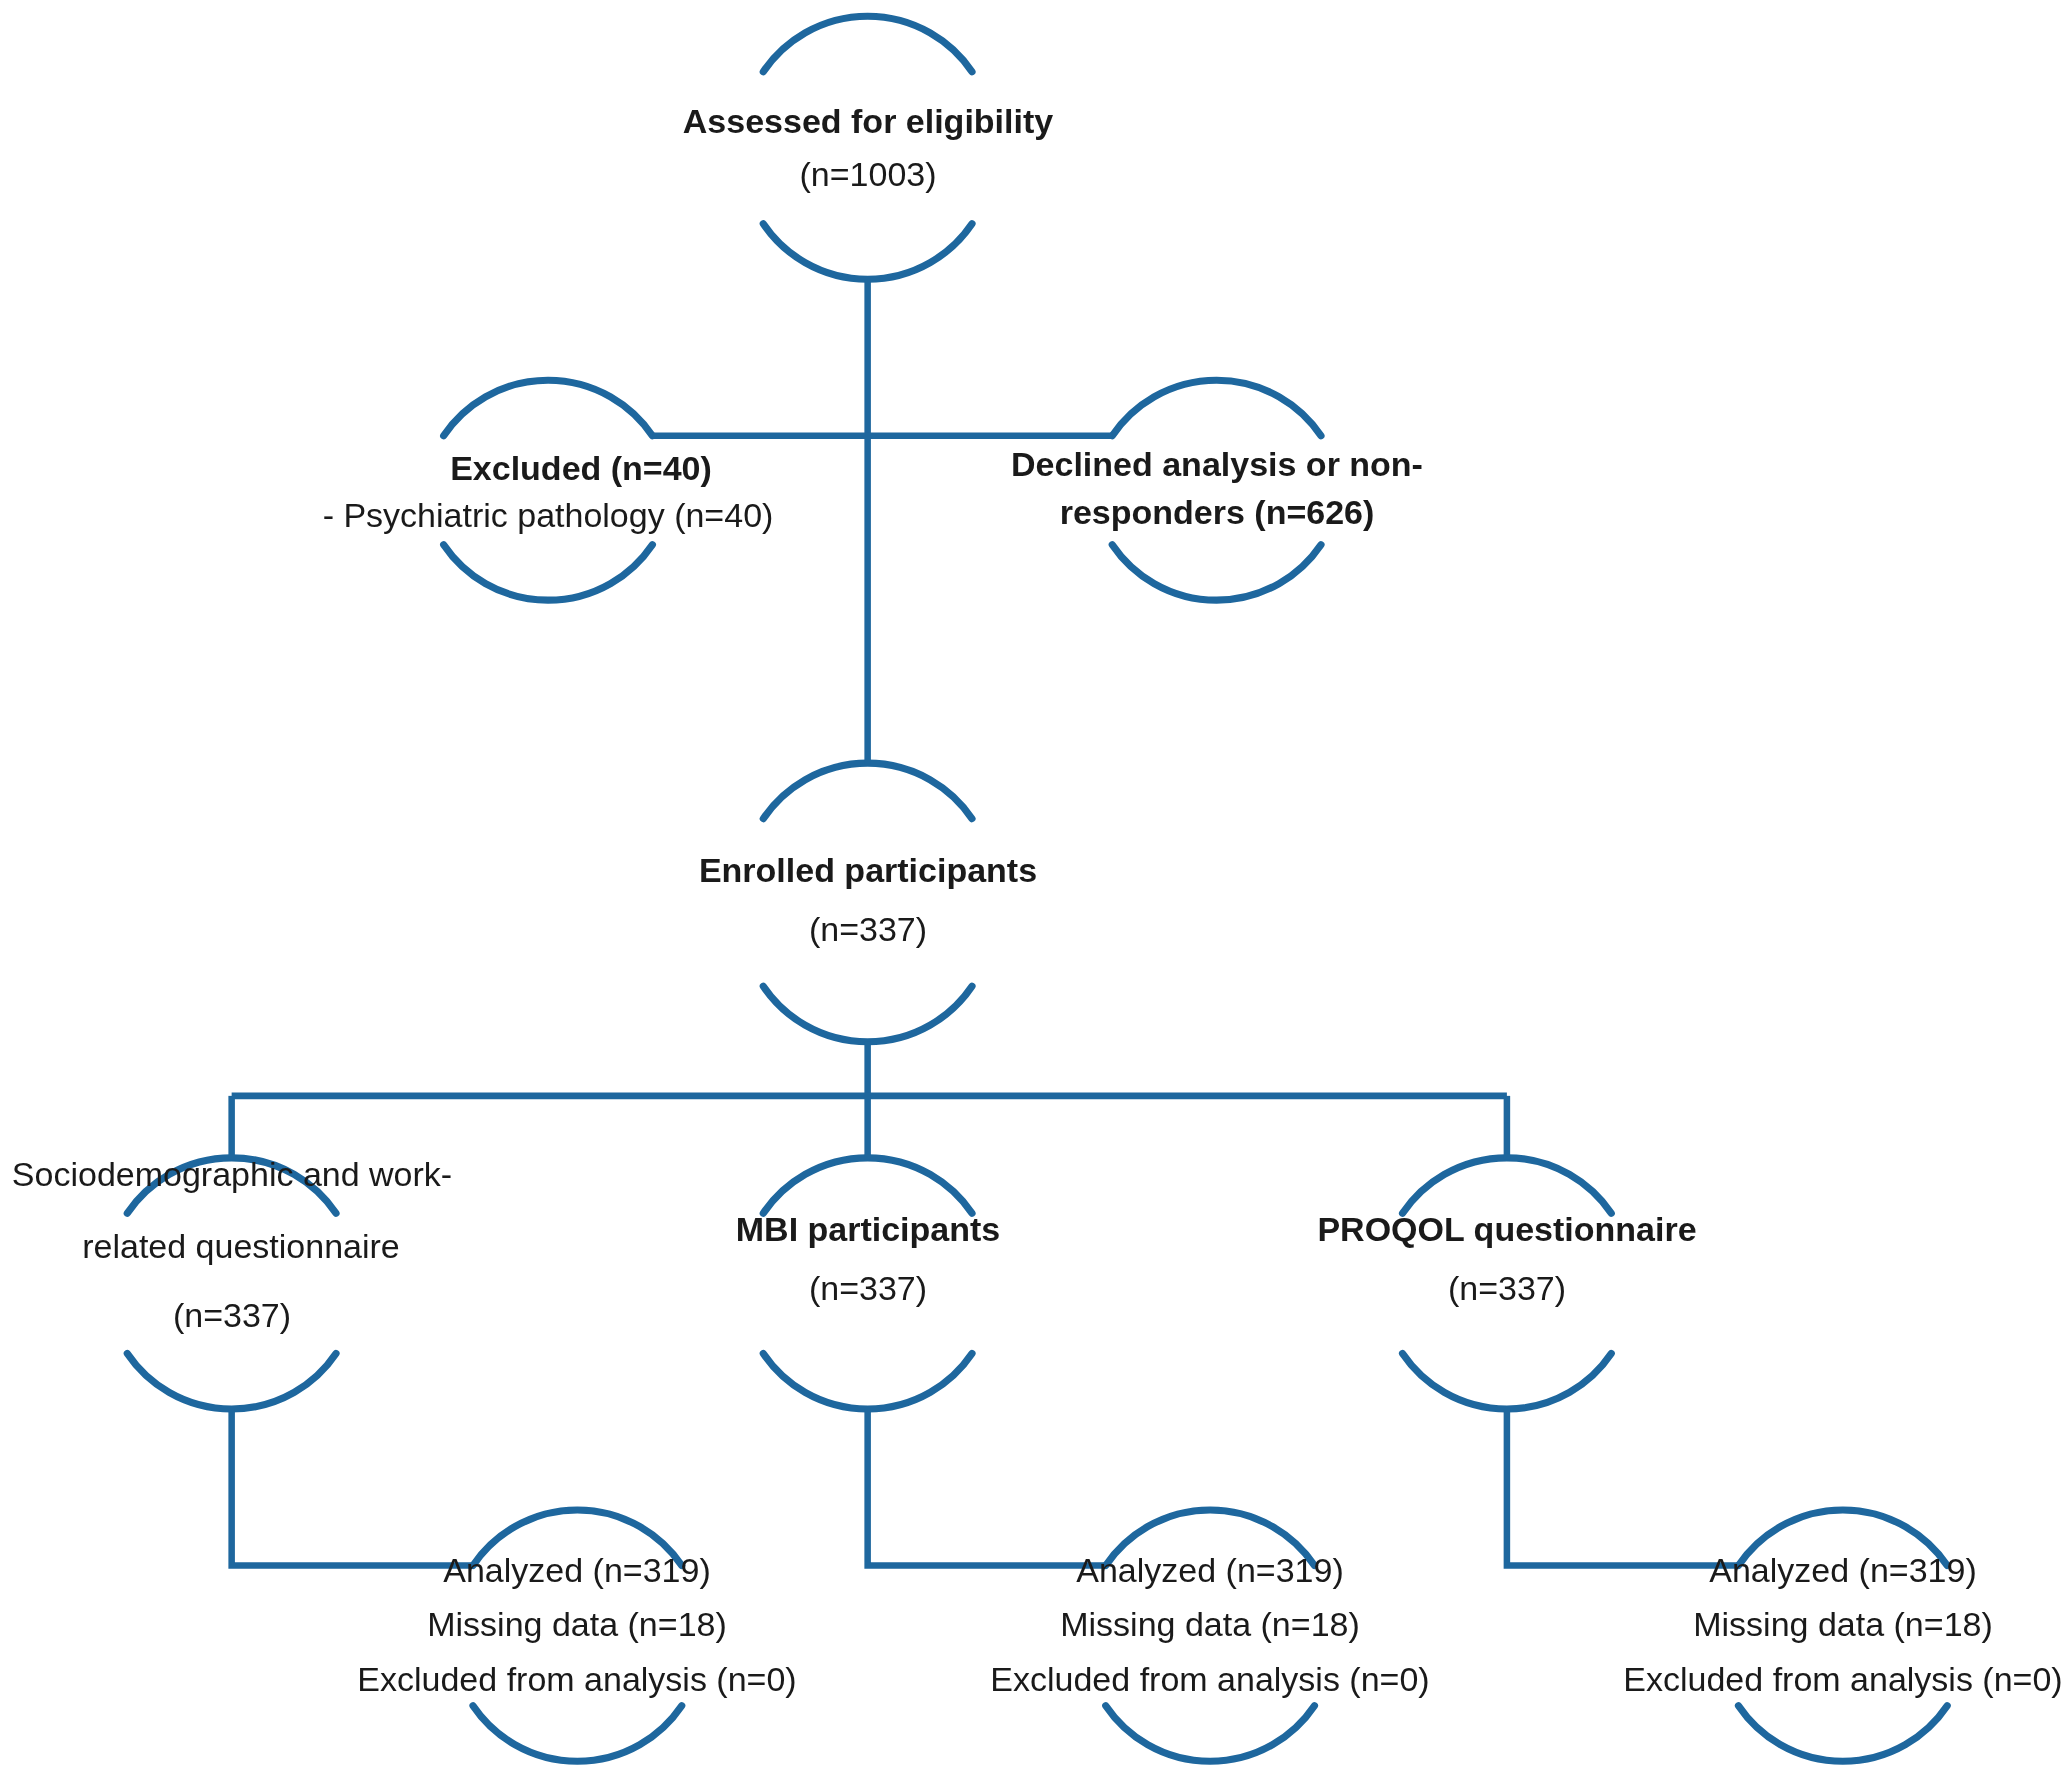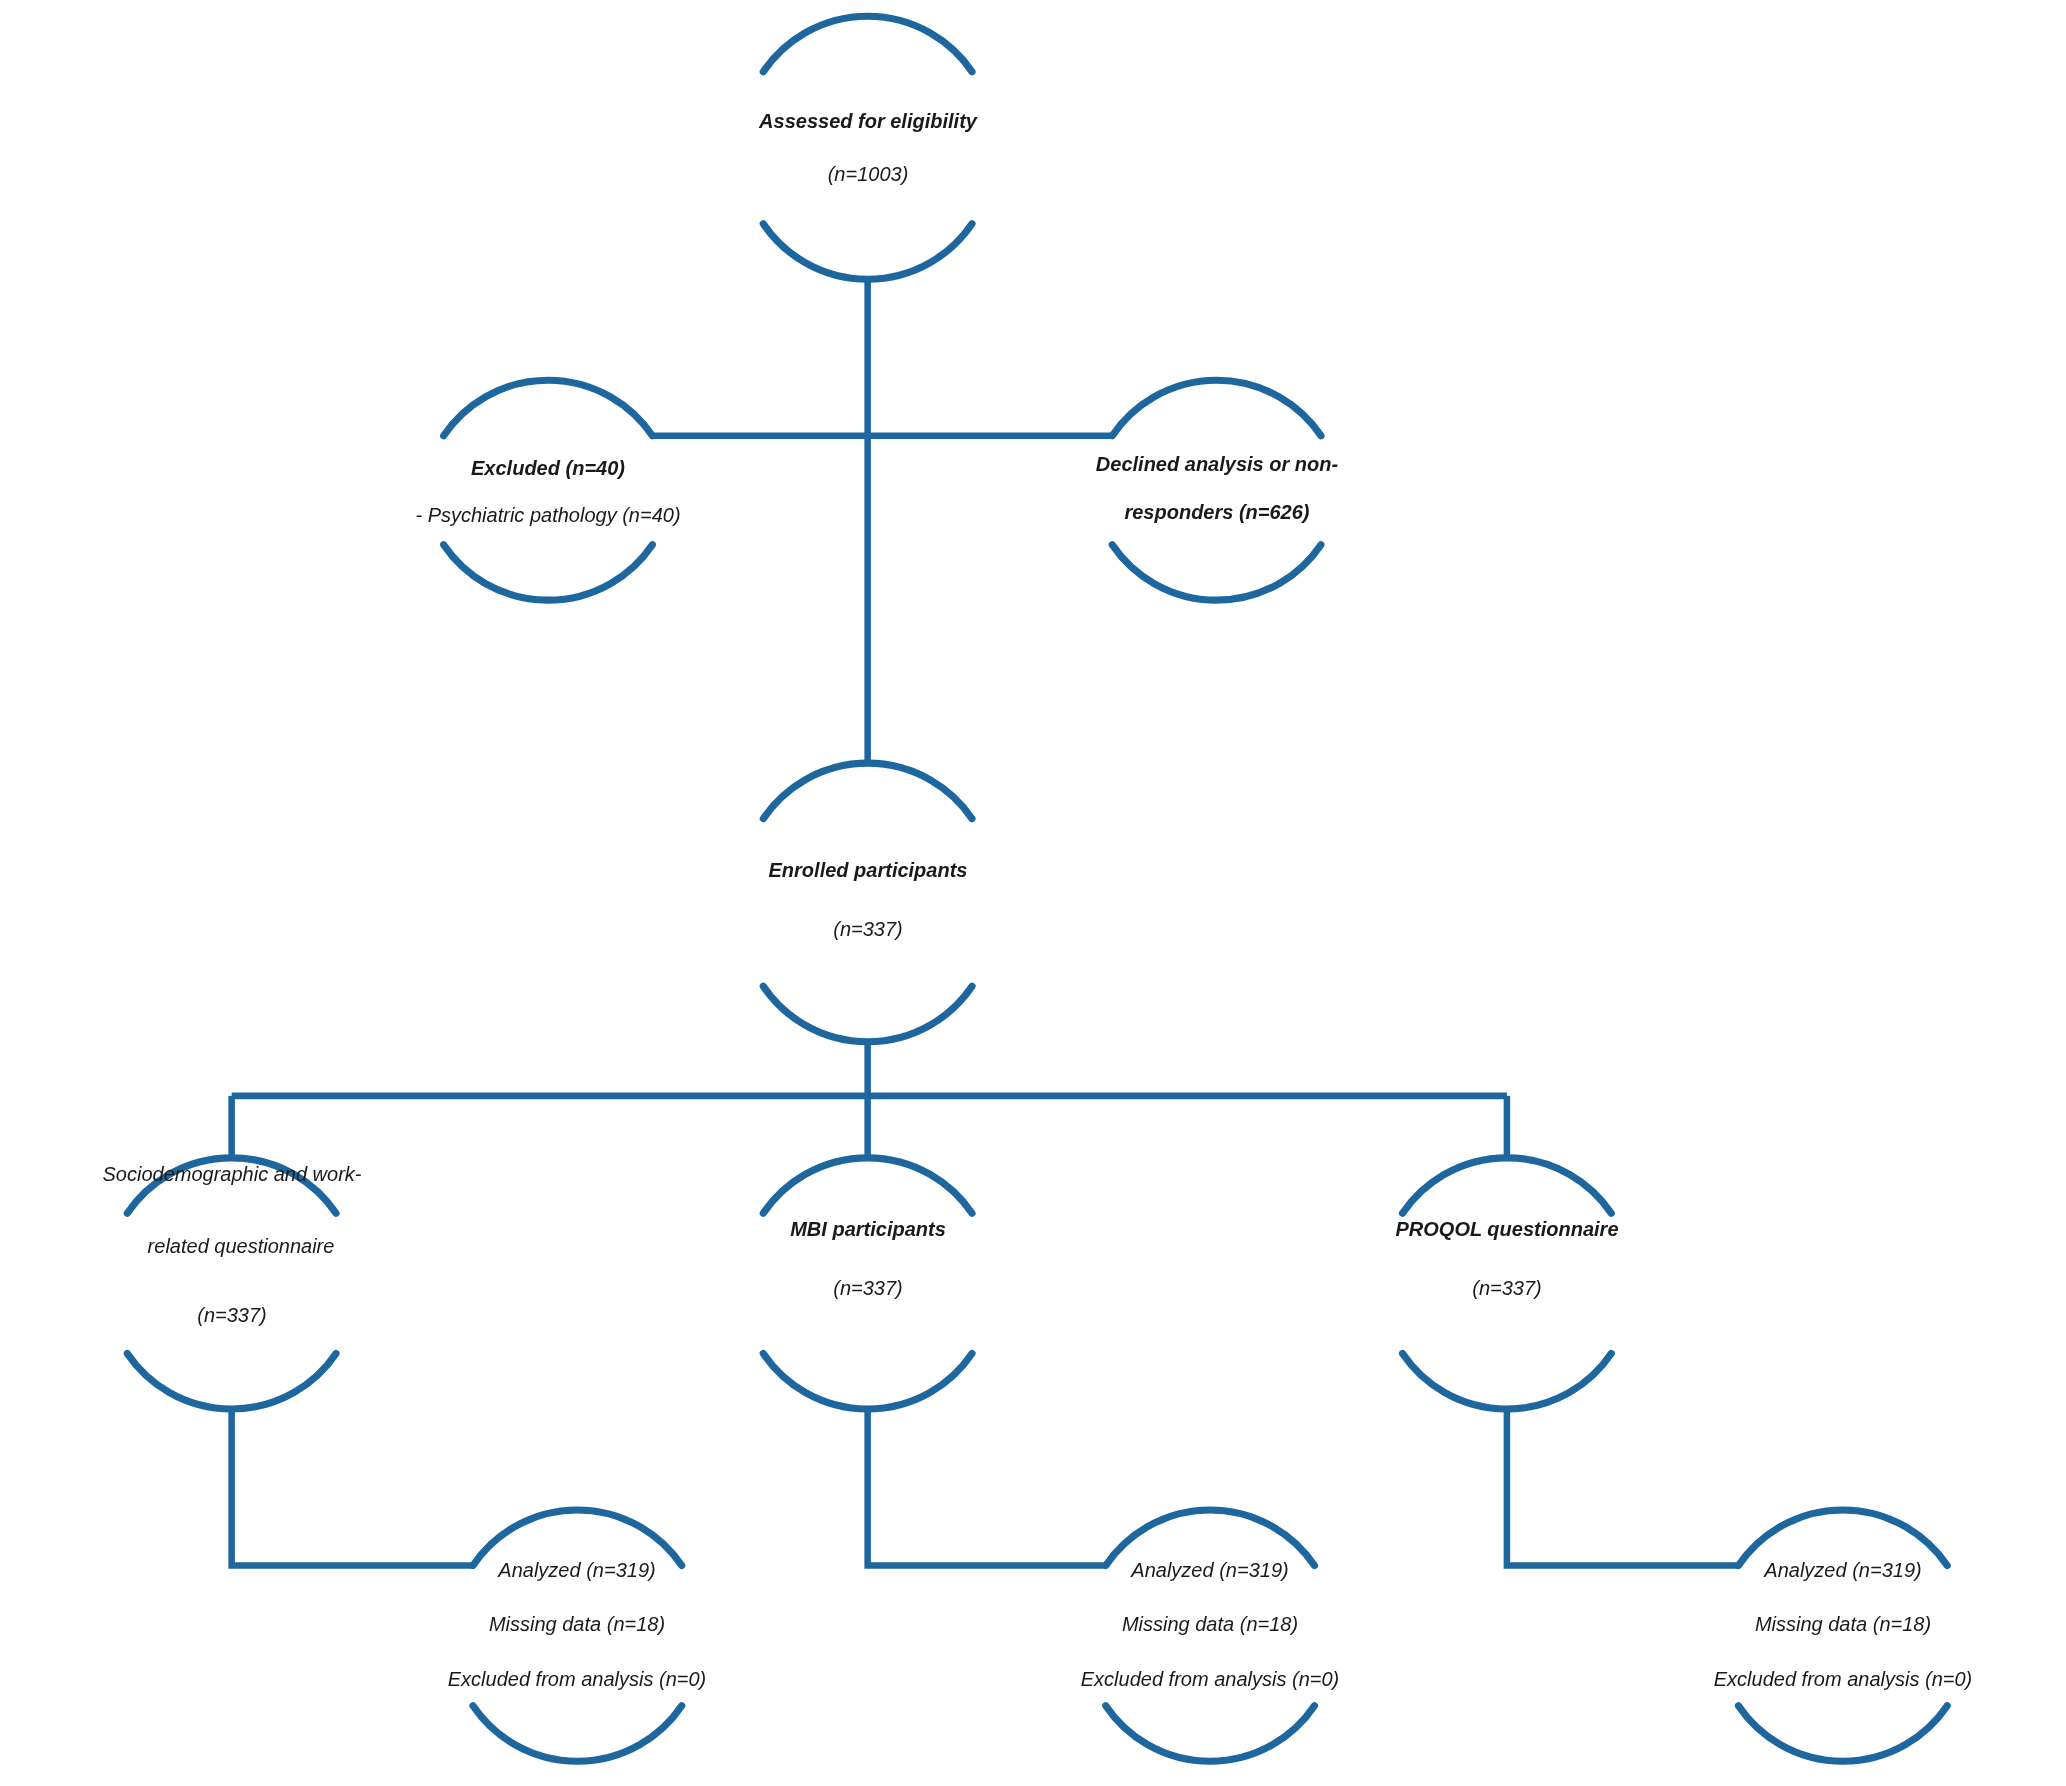--- a/index.html
+++ b/index.html
@@ -20,24 +20,23 @@
     fill: none;
     stroke: var(--accent, #1e679e);
   }
   #flow-lines path.arc { stroke-width: 11px; stroke-linecap: round; }
   #flow-lines path.line { stroke-width: 10px; stroke-linecap: butt; }
   .t {
     position: absolute;
     transform: translateX(-50%);
     white-space: nowrap;
     text-align: right;
-    font-size: 20px;
+    font-size: 34px;
     line-height: 35px;
     color: var(--ink, #1a1a1a);
-    font-style: italic;
   }
   .b { font-weight: bold; }
 </style>
 </head>
 <body style="background: rgb(255, 255, 255);">
 
 <div id="figure">
 
   <svg id="flow-lines" viewBox="0 0 3167 2738" xmlns="http://www.w3.org/2000/svg">
 
@@ -70,21 +69,21 @@
     <path class="line" d="M 1330 1680 L 1330 1777"></path>
     <path class="line" d="M 2310 1680 L 2310 1777"></path>
     <path class="line" d="M 355 2160 L 355 2400 L 725 2400"></path>
     <path class="line" d="M 1330 2160 L 1330 2400 L 1695 2400"></path>
     <path class="line" d="M 2310 2160 L 2310 2400 L 2665 2400"></path>
   </svg>
 
   <div class="t b" style="left:868px; top:104px;">Assessed for eligibility</div>
   <div class="t" style="left:868px; top:157px;">(n=1003)</div>
 
-  <div class="t b" style="left:548px; top:451px;">Excluded (n=40)</div>
+  <div class="t b" style="left:581px; top:451px;">Excluded (n=40)</div>
   <div class="t" style="left:548px; top:498px;">- Psychiatric pathology (n=40)</div>
 
   <div class="t b" style="left:1217px; top:447px;">Declined analysis or non-</div>
   <div class="t b" style="left:1217px; top:495px;">responders (n=626)</div>
 
   <div class="t b" style="left:868px; top:853px;">Enrolled participants</div>
   <div class="t" style="left:868px; top:912px;">(n=337)</div>
 
   <div class="t" style="left:232px; top:1157px;">Sociodemographic and work-</div>
   <div class="t" style="left:232px; top:1229px;margin-left:9px;">related questionnaire</div>

